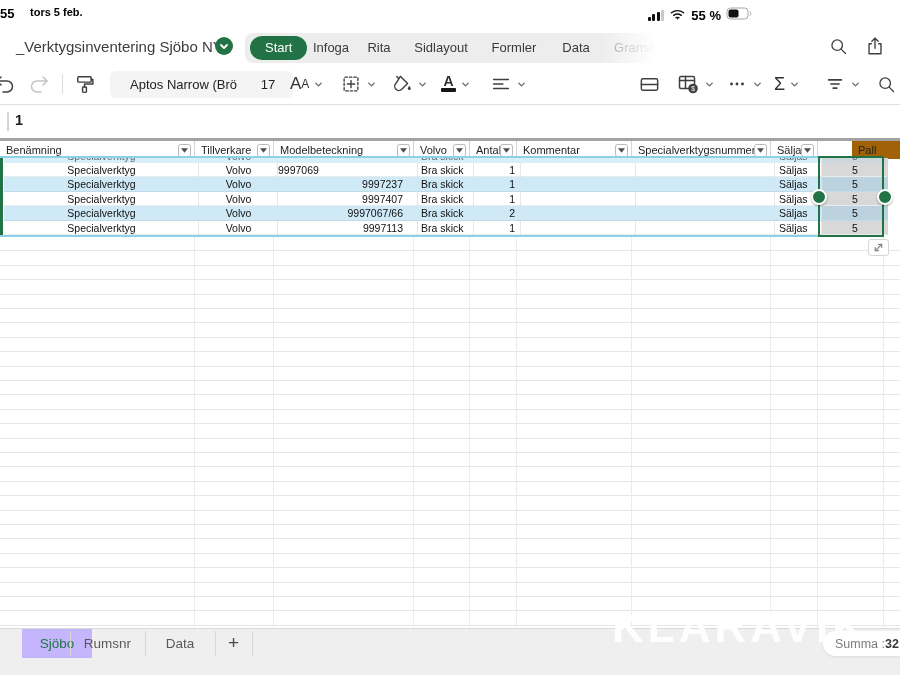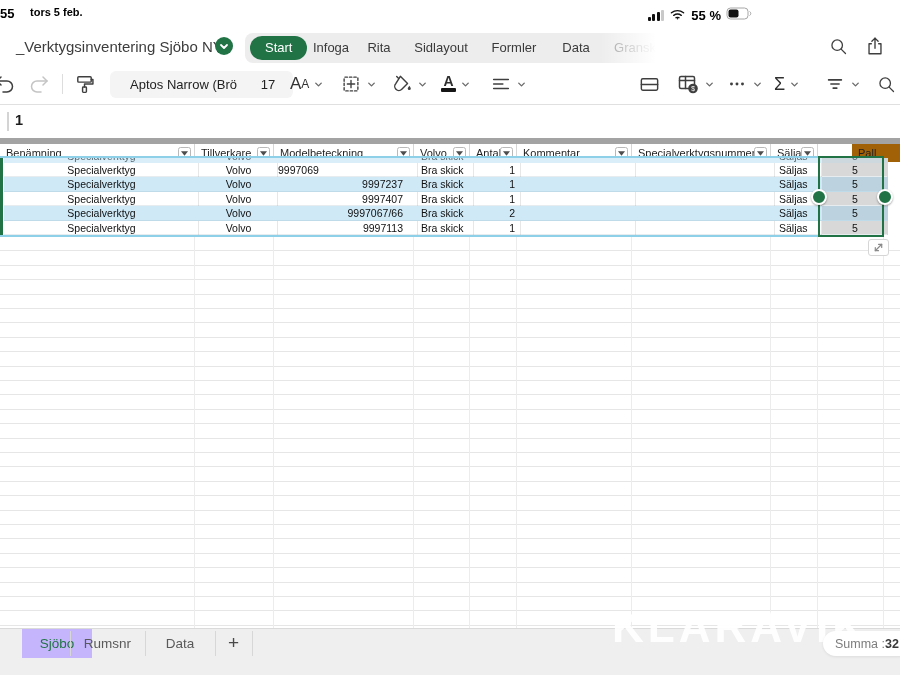--- a/index.html
+++ b/index.html
@@ -43,21 +43,21 @@
   .fc-bar{width:15px;height:3.5px;background:#161616;border-radius:1px;margin-top:2px;}
 
   
   .formulabar{position:absolute;top:104px;left:0;width:900px;height:33px;background:#fff;
               border-top:1px solid #e0e0e0;border-bottom:1px solid #dcdcdc;}
   .fx-gutter{position:absolute;left:7px;top:7px;width:2px;height:19px;background:#d4d4d4;}
   .fx-value{position:absolute;left:15px;top:7px;font-size:14.5px;font-weight:600;color:#1c1c1c;}
 
   
   .sheet{position:absolute;top:138px;left:0;width:900px;height:490px;}
-  .thead{position:absolute;top:0;left:0;width:900px;height:18px;border-top:6px solid #a3a3a3;}
+  .thead{position:absolute;top:0;left:0;width:900px;height:18px;border-top:3px solid #a3a3a3;}
   .hcell{position:absolute;top:0;height:18px;background:#fff;border-right:1px solid #d6d6d6;box-sizing:border-box;}
   .hcell.sel{background:#a16207;margin-left:34px;}
   .hlabel{position:absolute;left:6px;top:0;line-height:18px;font-size:11px;color:#1f1f1f;white-space:nowrap;}
   .hfilter{position:absolute;right:3px;top:2.5px;width:13px;height:13px;background:#fff;
            border:1px solid #b9b9b9;border-radius:2.5px;box-sizing:border-box;
            display:flex;align-items:center;justify-content:center;}
   .hfunnel{position:absolute;right:3px;top:3px;width:14px;height:12px;display:flex;align-items:center;justify-content:center;}
   .cyan{position:absolute;left:0;width:884px;height:2px;background:#8dd0e8;z-index:2;}
   .tbody{position:absolute;top:0;left:4px;width:900px;height:99px;}
   .vline{position:absolute;width:1px;background:#e7e7e7;}

